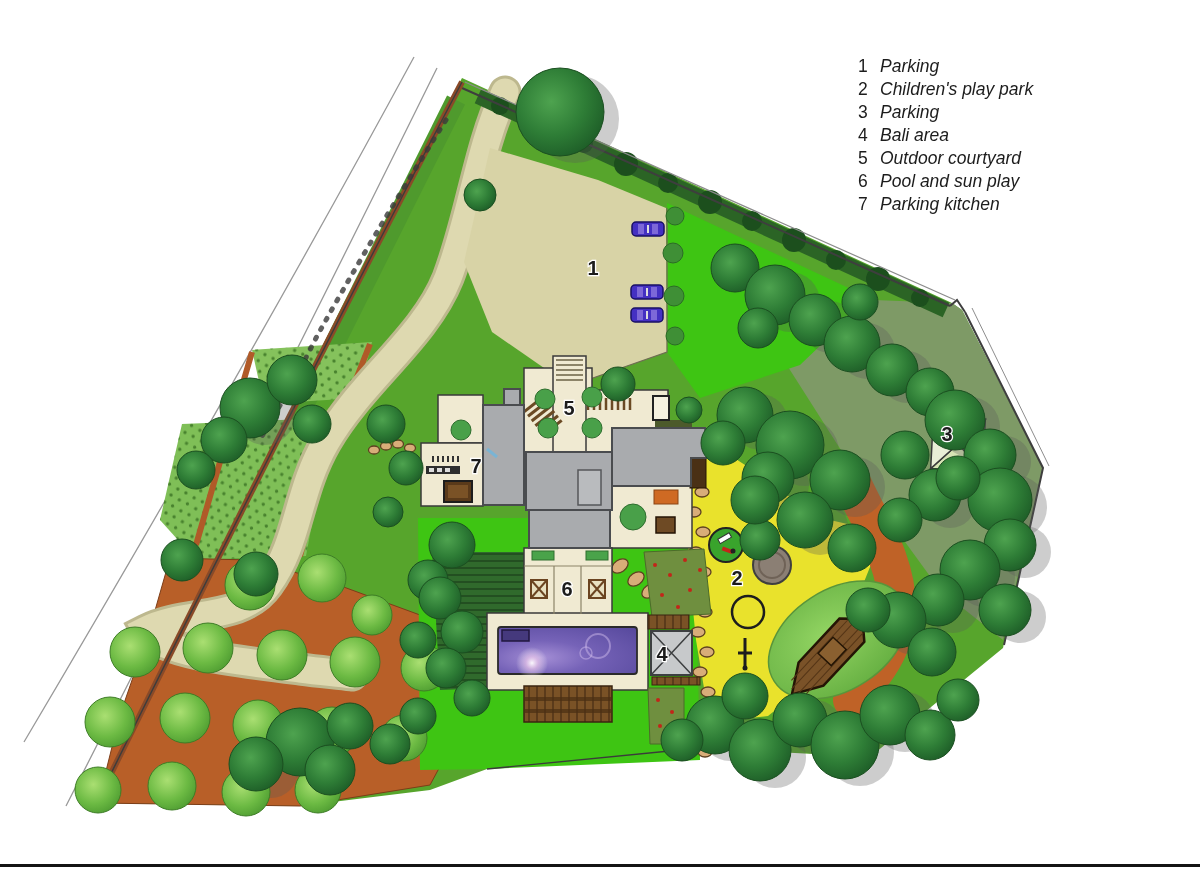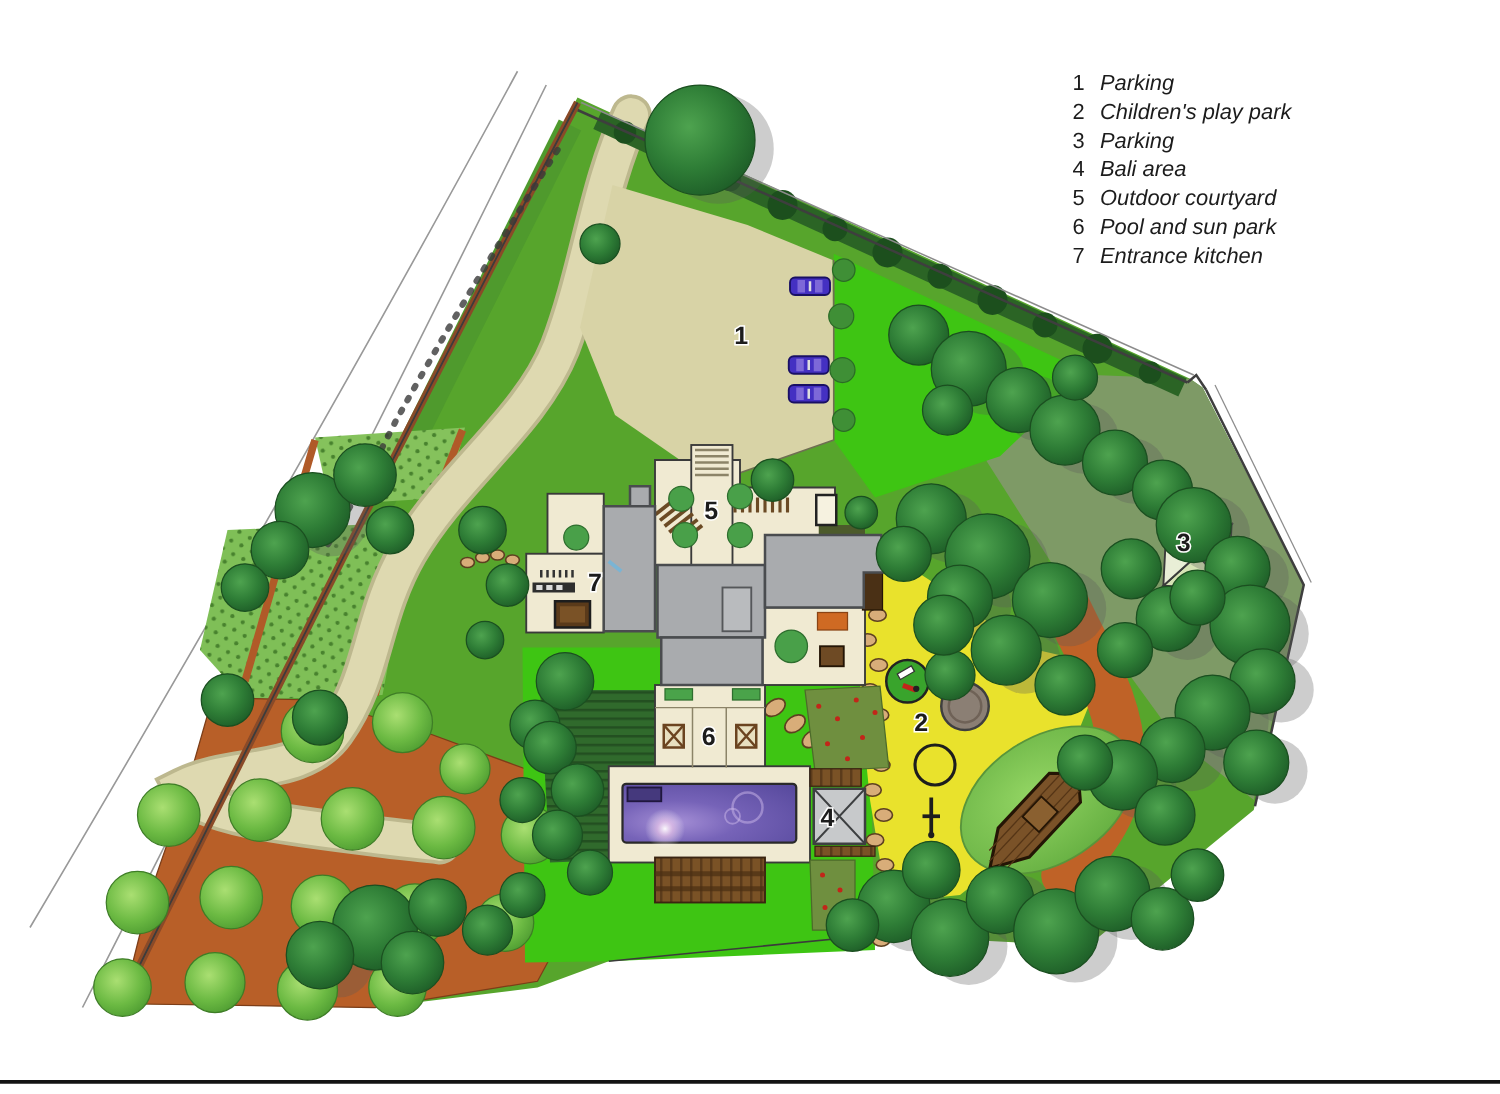--- a/index.html
+++ b/index.html
@@ -490,19 +490,19 @@
     <text class="plan-num" x="476" y="473">7</text>
   </g>
 </svg>
 
 <div id="legend">
   <div class="legend-row"><span class="legend-num">1</span><span class="legend-label">Parking</span></div>
   <div class="legend-row"><span class="legend-num">2</span><span class="legend-label">Children's play park</span></div>
   <div class="legend-row"><span class="legend-num">3</span><span class="legend-label">Parking</span></div>
   <div class="legend-row"><span class="legend-num">4</span><span class="legend-label">Bali area</span></div>
   <div class="legend-row"><span class="legend-num">5</span><span class="legend-label">Outdoor courtyard</span></div>
-  <div class="legend-row"><span class="legend-num">6</span><span class="legend-label">Pool and sun park</span></div>
-  <div class="legend-row"><span class="legend-num">7</span><span class="legend-label">Entrance kitchen</span></div>
+  <div class="legend-row"><span class="legend-num">6</span><span class="legend-label">Pool and sun play</span></div>
+  <div class="legend-row"><span class="legend-num">7</span><span class="legend-label">Parking kitchen</span></div>
 </div>
 
 <div id="bottom-rule"></div>
 
 </div>
 
 </body></html>

